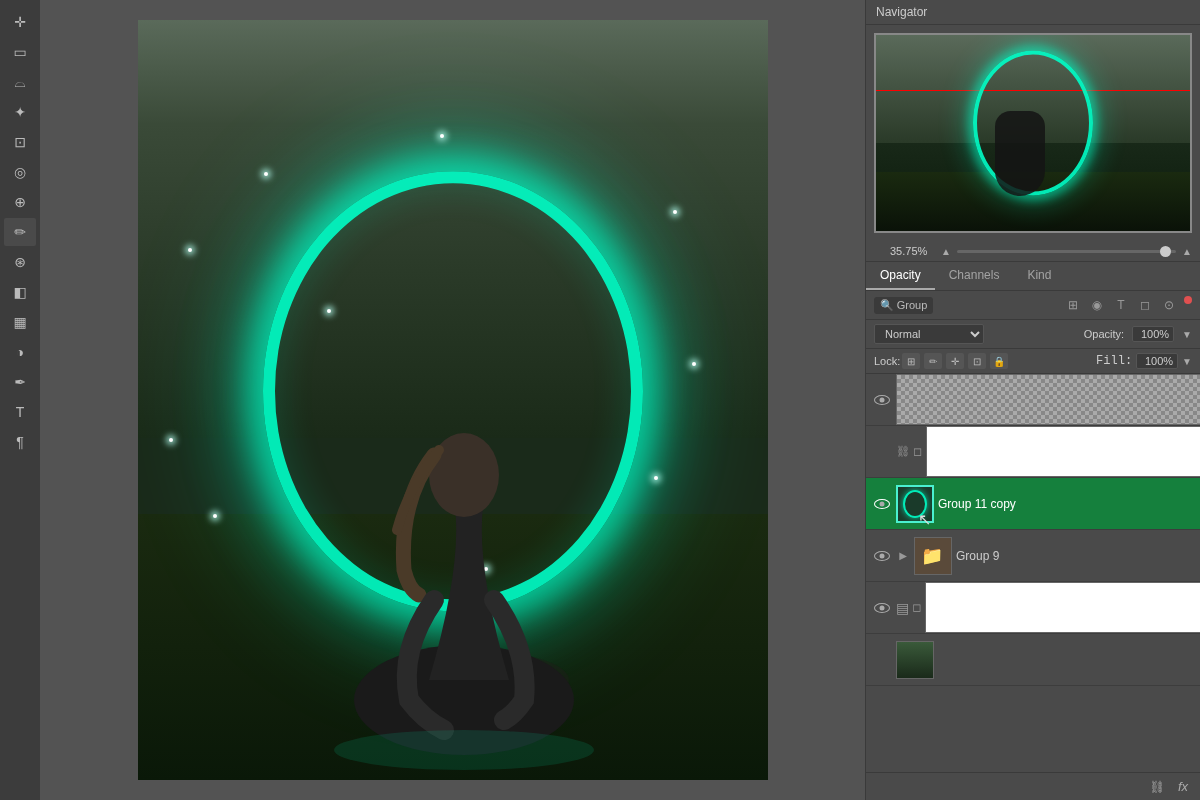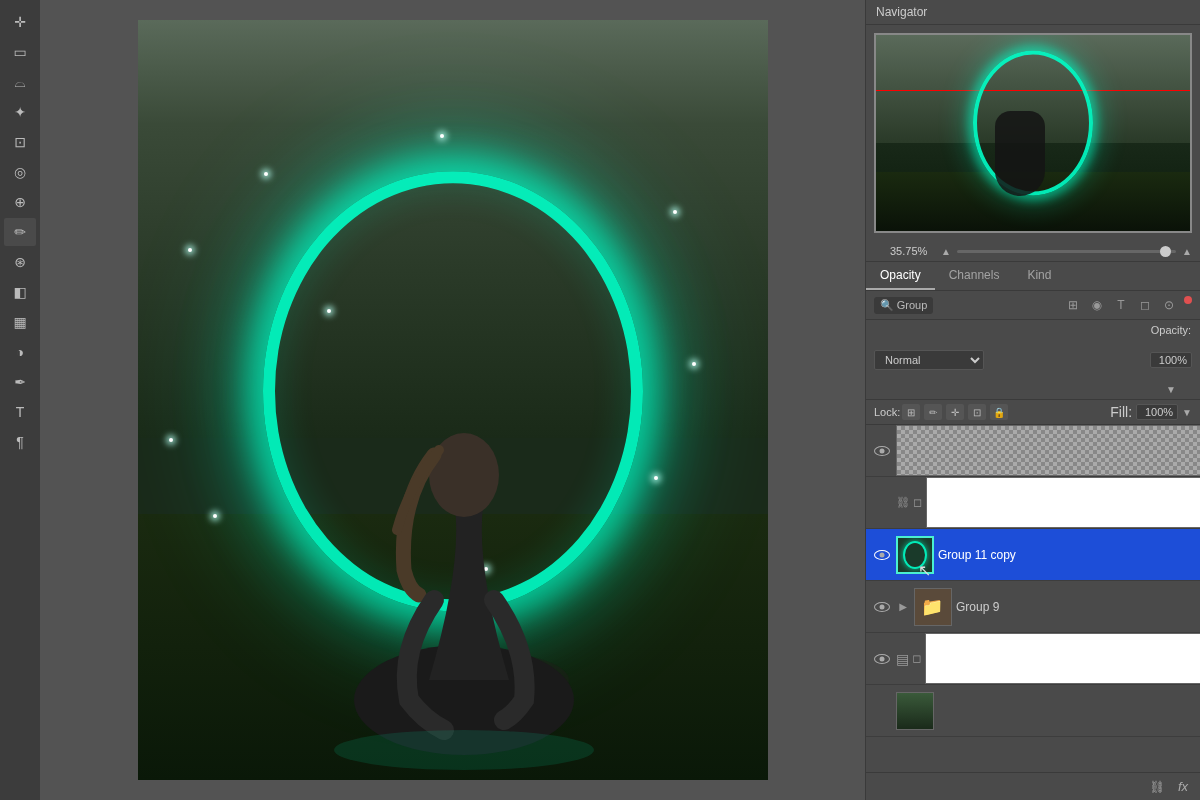--- a/index.html
+++ b/index.html
@@ -306,23 +306,22 @@
       border: 1px solid #555;
       color: #ccc;
       font-size: 11px;
       padding: 2px 6px;
       width: 110px;
       border-radius: 2px;
     }
     .opacity-row {
       display: flex;
       align-items: center;
-      gap: 16px;
+      gap: 8px;
       margin-left: auto;
-      flex-direction: column;
     }
     .opacity-label {
       font-size: 11px;
       color: #ccc;
     }
     .opacity-value {
       font-size: 11px;
       color: #ccc;
       background: #3a3a3a;
       border: 1px solid #555;
@@ -360,22 +359,23 @@
       color: #bbb;
       cursor: pointer;
     }
     .fill-row {
       display: flex;
       align-items: center;
       gap: 4px;
       margin-left: auto;
     }
     .fill-label {
-      font-size: 14px;
-      color: #ccc;
+      font-size: 12px;
+      color: #ccc;
+      font-family: Liberation Mono, monospace;
     }
     .fill-value {
       font-size: 11px;
       color: #ccc;
       background: #3a3a3a;
       border: 1px solid #555;
       padding: 1px 4px;
       width: 42px;
       text-align: right;
       border-radius: 2px;
@@ -389,21 +389,21 @@
     }
     .layer-item {
       display: flex;
       align-items: center;
       height: 52px;
       padding: 0 6px;
       gap: 4px;
       border-bottom: 1px solid #3d3d3d;
       cursor: pointer;
     }
-    .layer-item.active-layer { background: #1d4ed8; }
+    .layer-item.active-layer { background: #15803d; }
 
     .eye-icon {
       width: 20px;
       height: 20px;
       display: flex;
       align-items: center;
       justify-content: center;
       cursor: pointer;
       flex-shrink: 0;
     }

